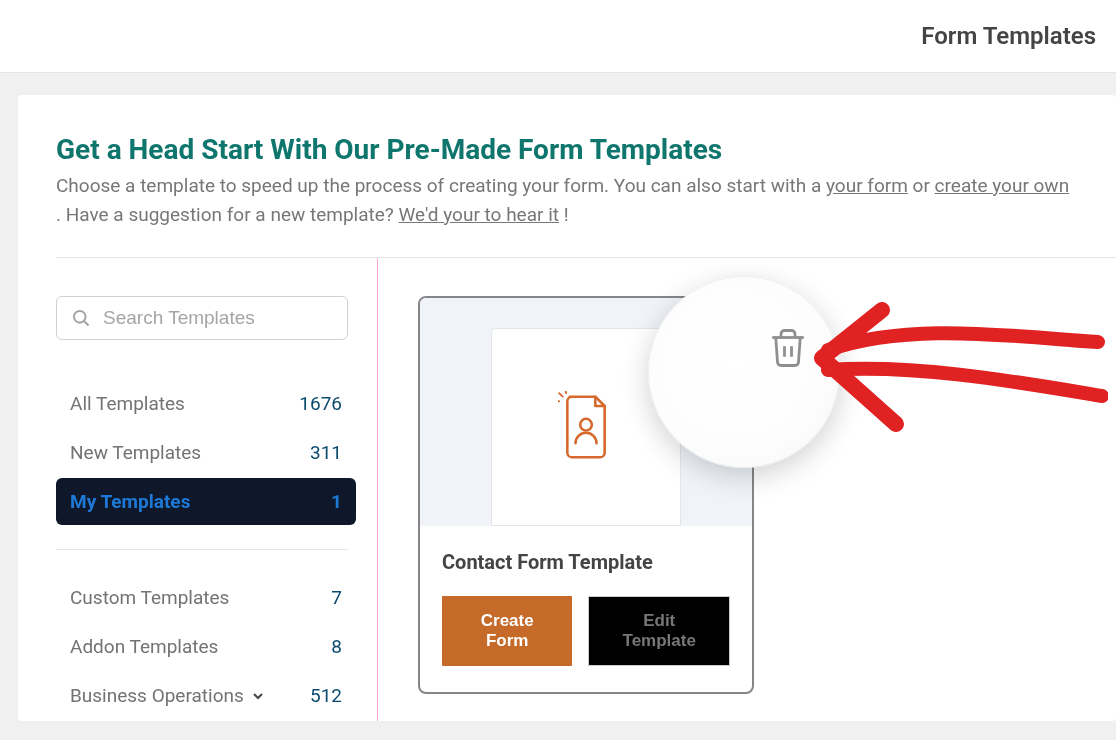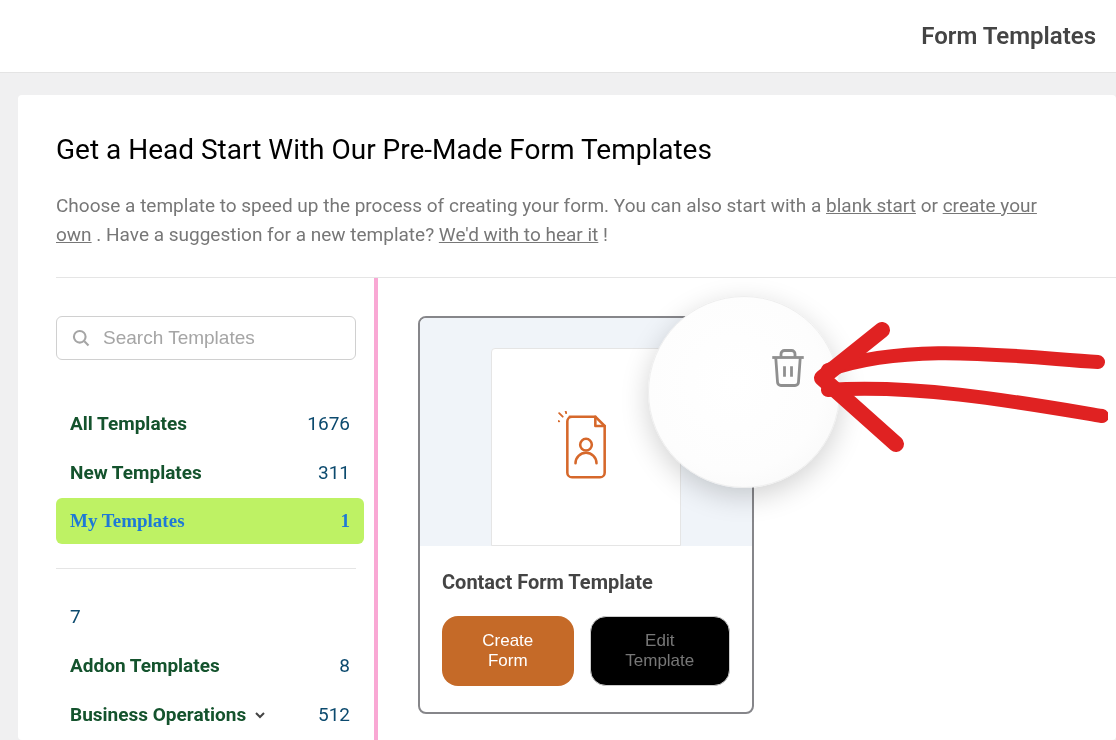--- a/index.html
+++ b/index.html
@@ -23,44 +23,44 @@
     color: #444;
   }
   .main-card {
     background: #fff;
     margin: 22px 0 0 18px;
     padding: 38px 0 0 38px;
     border-radius: 4px;
   }
   .intro h2 {
     font-size: 28px;
-    font-weight: 400;
-    color: #000000;
-    margin-bottom: 26px;
+    font-weight: 700;
+    color: #0f766e;
+    margin-bottom: 6px;
   }
   .intro p {
     font-size: 19px;
     color: #777;
     line-height: 1.5;
     max-width: 1020px;
   }
   .intro a { color: #777; text-decoration: underline; }
   .divider {
     border: none;
     border-top: 1px solid #e5e5e5;
     margin: 28px 0 0 0;
   }
   .content-row {
     display: flex;
     margin-top: 0;
   }
   .sidebar {
     width: 322px;
-    border-right: 4px solid #f9a8d4;
-    padding: 38px 10px 0 0;
+    border-right: 1px solid #f9a8d4;
+    padding: 38px 21px 0 0;
   }
   .search-wrap {
     display: flex;
     align-items: center;
     border: 1px solid #d0d0d0;
     border-radius: 6px;
     padding: 10px 14px;
     margin: 0 8px 40px 0;
   }
   .search-wrap svg { flex-shrink: 0; margin-right: 12px; }
@@ -76,25 +76,24 @@
   .cat {
     display: flex;
     justify-content: space-between;
     align-items: center;
     padding: 12px 14px;
     font-size: 19px;
     cursor: pointer;
     border-radius: 6px;
     margin-bottom: 2px;
   }
-  .cat .name { font-weight: 700; color: #14532d; display:flex; align-items:center; gap:6px;}
+  .cat .name { font-weight: 400; color: #737373; display:flex; align-items:center; gap:6px;}
   .cat .count { color: #0c4a6e; font-weight: 400; }
   .cat.active {
-    background: #bef264;
-    font-family: Liberation Serif, serif;
+    background: #0f172a;
   }
   .cat.active .name { color: #1e79d6; font-weight: 700; }
   .cat.active .count { color: #1e79d6; font-weight: 700; }
   .sep {
     border: none;
     border-top: 1px solid #e5e5e5;
     margin: 24px 8px 24px 0;
   }
   .results-area {
     position: relative;
@@ -139,23 +138,23 @@
   }
   .card-body h3 {
     font-size: 20px;
     font-weight: 700;
     color: #444;
     margin-bottom: 22px;
   }
   .btn-row { display: flex; gap: 16px; }
   .btn {
     font-size: 17px;
-    font-weight: 400;
+    font-weight: 700;
     padding: 14px 20px;
-    border-radius: 16px;
+    border-radius: 1px;
     cursor: pointer;
   }
   .btn-primary {
     background: #c56a28;
     color: #fff;
     border: none;
   }
   .btn-secondary {
     background: #000000;
     color: #777;
@@ -197,25 +196,25 @@
 <div class="header-bar">
   <h1>Form Templates</h1>
 </div>
 
 <div class="main-card">
 
   <div class="intro">
     <h2>Get a Head Start With Our Pre-Made Form Templates</h2>
     <p>
       <span>Choose a template to speed up the process of creating your form. You can also start with a </span>
-      <a href="#">blank start</a>
+      <a href="#">your form</a>
       <span> or </span>
       <a href="#">create your own</a>
       <span>. Have a suggestion for a new template? </span>
-      <a href="#">We'd with to hear it</a>
+      <a href="#">We'd your to hear it</a>
       <span>!</span>
     </p>
   </div>
 
   <hr class="divider">
 
   <div class="content-row">
 
     <div class="sidebar">
 
@@ -236,20 +235,21 @@
         <span class="count">311</span>
       </div>
       <div class="cat active">
         <span class="name">My Templates</span>
         <span class="count">1</span>
       </div>
 
       <hr class="sep">
 
       <div class="cat">
+        <span class="name">Custom Templates</span>
         <span class="count">7</span>
       </div>
       <div class="cat">
         <span class="name">Addon Templates</span>
         <span class="count">8</span>
       </div>
       <div class="cat">
         <span class="name">
           <span>Business Operations</span>
           <svg width="16" height="16" viewBox="0 0 24 24" fill="none" stroke="#444" stroke-width="3">

